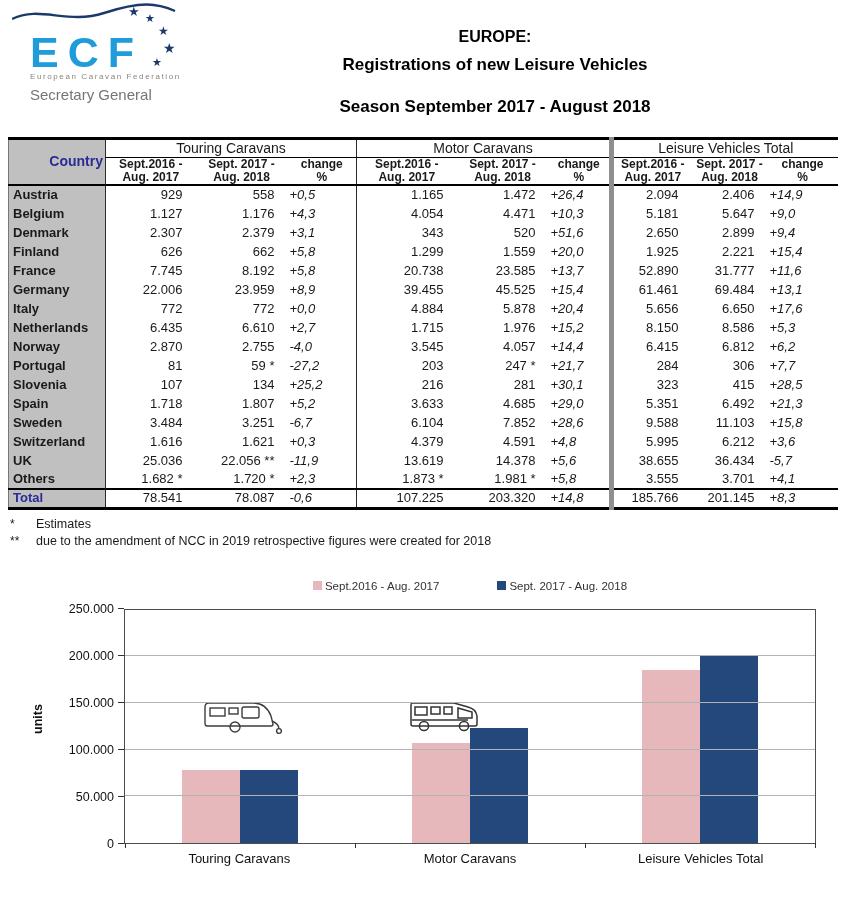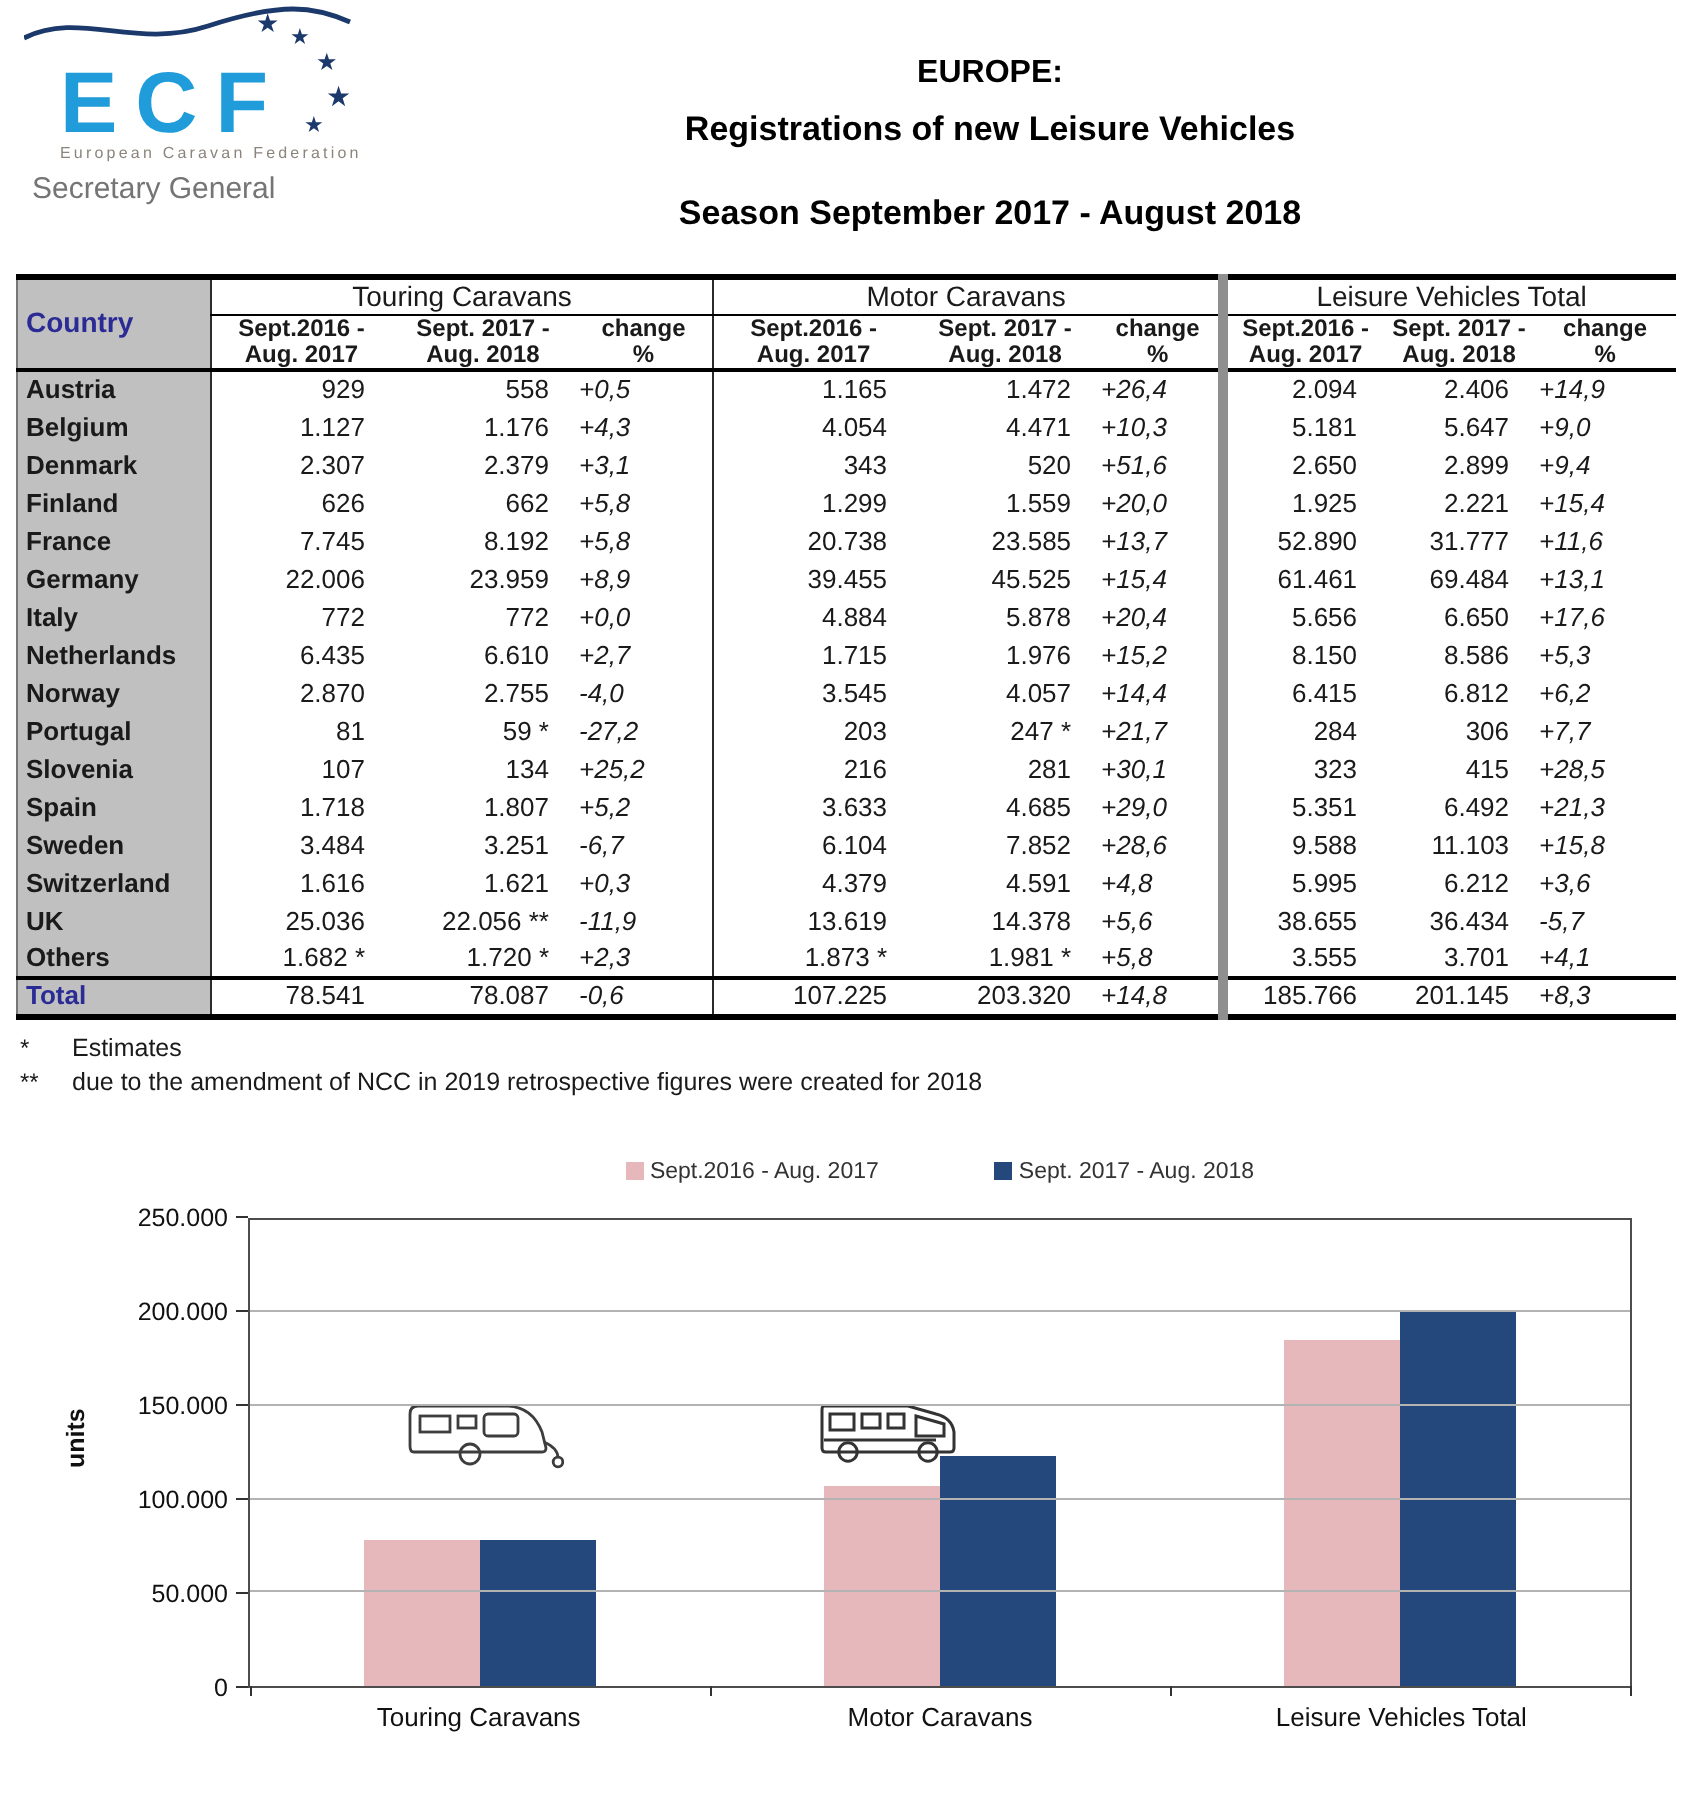--- a/index.html
+++ b/index.html
@@ -21,21 +21,21 @@
   .st5 { left:140px; top:54px; font-size:11px; }
   .logo-acronym {
     position:absolute; left:18px; top:26px;
     font-size:43px; font-weight:bold; letter-spacing:9px; color:#1f9cd9;
   }
   .logo-sub {
     position:absolute; left:18px; top:70px; width:160px;
     font-size:8px; letter-spacing:1.6px; color:#8b857c;
   }
   .logo-secretary {
-    position:absolute; left:4px; top:84px;
+    position:absolute; left:18px; top:84px;
     font-size:15px; color:#757575;
   }
   .title-block {
     position:absolute; left:150px; top:28px; width:690px; text-align:center;
     font-weight:bold; color:#000;
   }
   .title-line1 { font-size:16px; margin-bottom:9px; }
   .title-line2 { font-size:17px; margin-bottom:22px; }
   .title-line3 { font-size:17px; }
 
@@ -47,21 +47,21 @@
     border-left:1px solid #777;
     font-size:13px;
   }
   table.data th, table.data td { padding:0 2px; height:19px; line-height:1.1; overflow:hidden; white-space:nowrap; }
   .cell-country {
     background:#c0c0c0; text-align:left; padding-left:4px !important;
     font-weight:bold;
   }
   .hdr-country {
     background:#c0c0c0; color:#2b2b96; font-size:14px; font-weight:bold;
-    text-align:left; padding-left:4px !important; vertical-align:middle;
+    text-align:right; padding-left:4px !important; vertical-align:middle;
   }
   .hdr-group {
     font-weight:normal; font-size:14px; text-align:center;
     border-bottom:1px solid #000; height:18px;
   }
   .hdr-period, .hdr-change {
     font-weight:bold; font-size:12px; text-align:center;
     white-space:pre-line !important; line-height:1.2; height:31px; vertical-align:middle;
   }
   .hdr-bottom { border-bottom:2px solid #000; }

